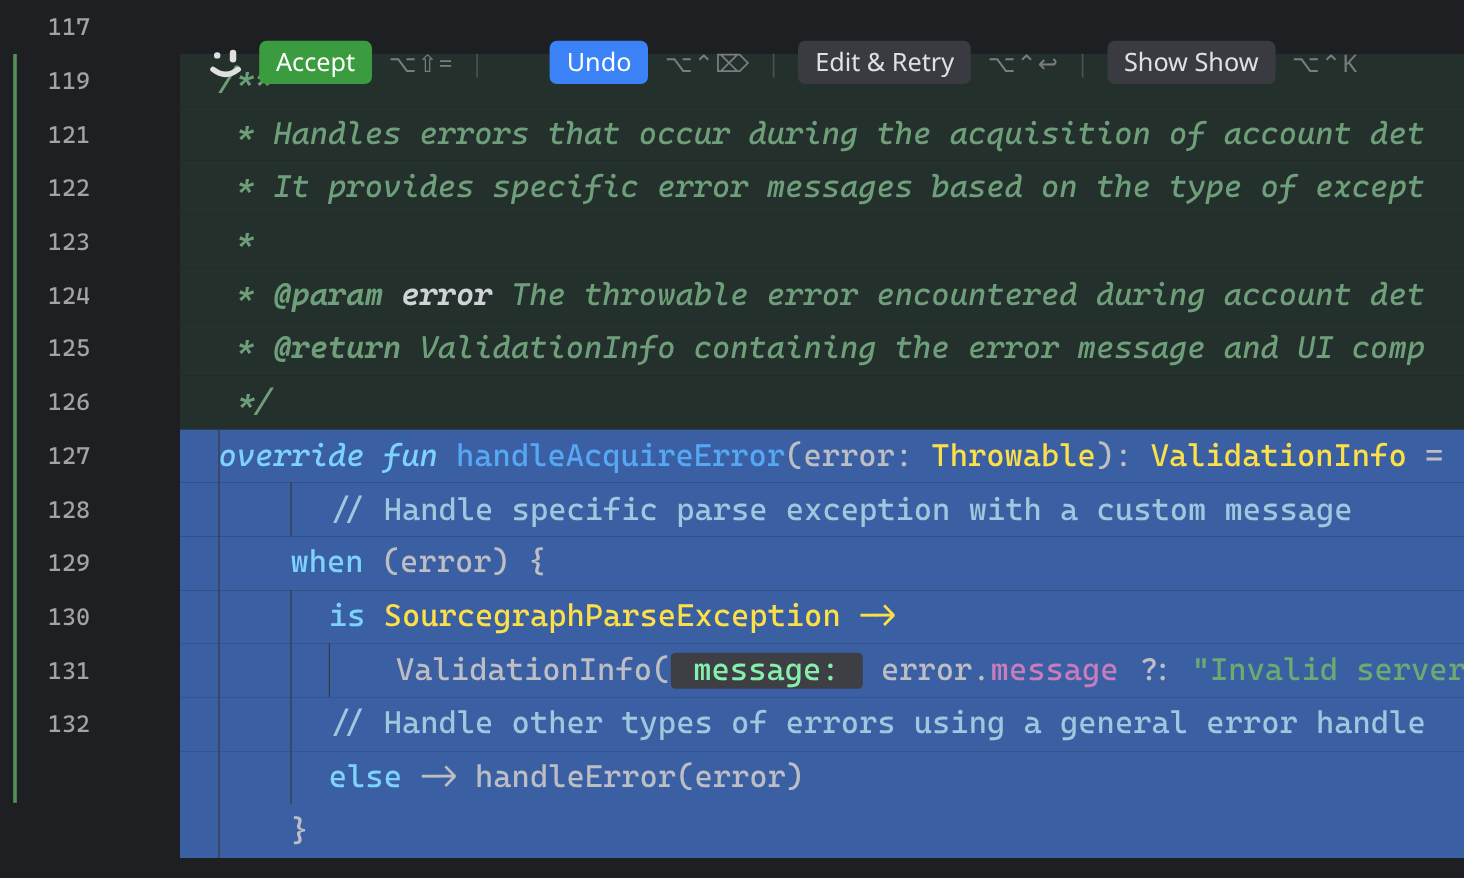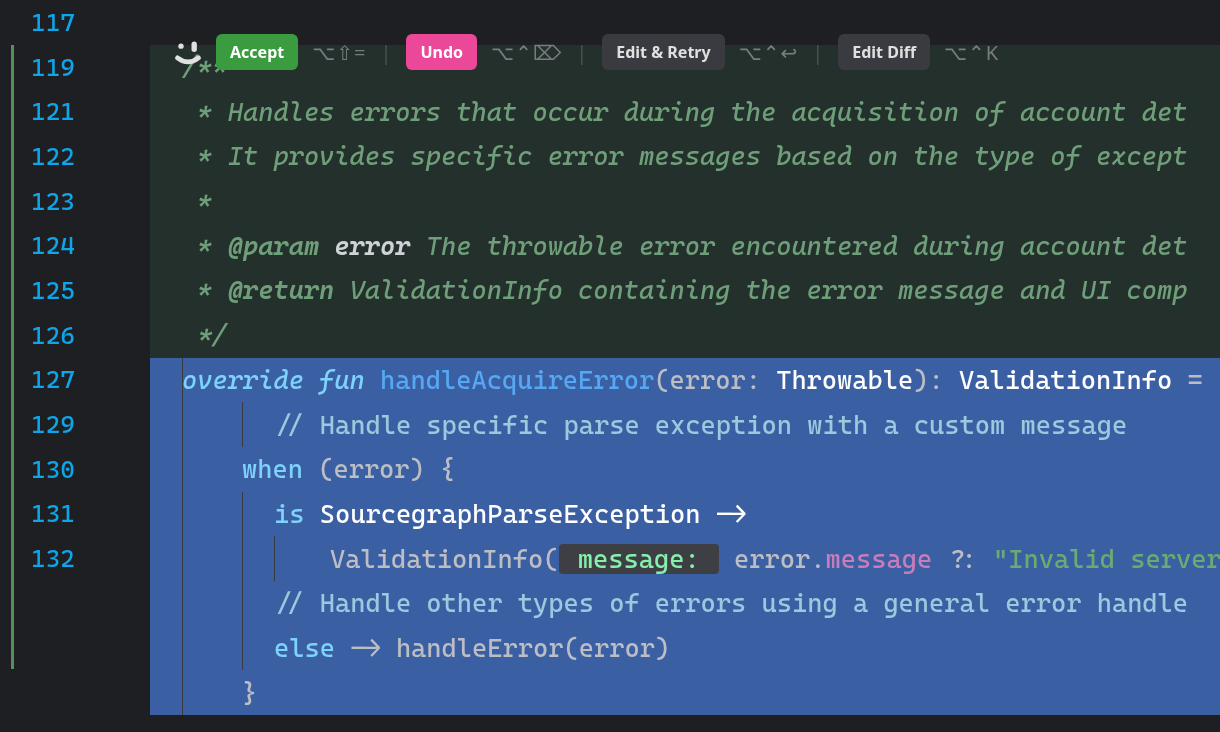--- a/index.html
+++ b/index.html
@@ -26,22 +26,22 @@
     }
     .line-numbers {
       padding-top: 0px;
     }
     .line-number {
       display: flex;
       align-items: center;
       justify-content: flex-end;
       height: 44.7px;
       padding-right: 75px;
-      color: #0ea5e9;
-      font-size: 25px;
+      color: #a3a3a3;
+      font-size: 20px;
       font-weight: 400;
       position: relative;
     }
     .editor-wrapper {
       flex: 1;
       position: relative;
       overflow: hidden;
     }
     .toolbar {
       position: absolute;
@@ -59,28 +59,28 @@
       width: 28px;
       height: 28px;
     }
     .btn {
       display: inline-flex;
       align-items: center;
       justify-content: center;
       height: 36px;
       padding: 0 14px;
       border-radius: 6px;
-      font-size: 16px;
-      font-weight: 700;
+      font-size: 21px;
+      font-weight: 400;
       border: none;
       cursor: pointer;
       font-family: -apple-system, BlinkMacSystemFont, 'Segoe UI', system-ui, sans-serif;
     }
     .btn-accept { background: #3b9c3f; color: #fff; }
-    .btn-undo   { background: #ec4899; color: #fff; }
+    .btn-undo   { background: #3b82f6; color: #fff; margin-left: 40px; }
     .btn-gray   { background: #393b40; color: #e0e0e0; }
     .kbd {
       font-size: 20px;
       color: #7a7c82;
       font-family: -apple-system, BlinkMacSystemFont, system-ui, sans-serif;
       letter-spacing: 1px;
     }
     .code-area {
       position: absolute;
       left: 0;
@@ -106,21 +106,21 @@
     .KW { color: #7dd3fc; font-style: italic; }  
     .FN { color: #56a8f5; }   
     .ID { color: #bcbec4; }   
     .COMMENT { color: #7ec699; font-style: italic; }
     .DOC { color: #6f9f7a; font-style: italic; }
     .DOCTAG { color: #6f9f7a; font-style: italic; font-weight: 600; }
     .PARAM { color: #cfd2d6; font-style: italic; font-weight: 600; }
     .PUNCT { color: #bcbec4; }
     .STR { color: #6aab73; }
     .PROP { color: #c77dbb; }
-    .TYPE { color: #ffffff; }
+    .TYPE { color: #fde047; }
     .LABEL { color: #86efac; background: #3d3f45; border-radius: 4px; padding: 0 4px; }
     .sel .KW, .sel .FN, .sel .ID, .sel .COMMENT, .sel .PUNCT, .sel .TYPE, .sel .PROP, .sel .STR {
       
     }
     .sel .COMMENT { color: #9fc7de; font-style: normal; }
     .indent-guide {
       position: absolute;
       width: 1px;
       top: 0;
       bottom: 0;
@@ -138,20 +138,21 @@
     <div class="line-numbers">
       <div class="line-number">117</div>
       <div class="line-number">119</div>
       <div class="line-number">121</div>
       <div class="line-number">122</div>
       <div class="line-number">123</div>
       <div class="line-number">124</div>
       <div class="line-number">125</div>
       <div class="line-number">126</div>
       <div class="line-number">127</div>
+      <div class="line-number">128</div>
       <div class="line-number">129</div>
       <div class="line-number">130</div>
       <div class="line-number">131</div>
       <div class="line-number">132</div>
     </div>
   </div>
 
   <div class="editor-wrapper">
 
     <div class="code-area">
@@ -243,18 +244,18 @@
       </span>
       <button class="btn btn-accept">Accept</button>
       <span class="kbd">⌥⇧=</span>
       <span class="kbd" style="color:#4b4e53">|</span>
       <button class="btn btn-undo">Undo</button>
       <span class="kbd">⌥⌃⌦</span>
       <span class="kbd" style="color:#4b4e53">|</span>
       <button class="btn btn-gray">Edit &amp; Retry</button>
       <span class="kbd">⌥⌃↩</span>
       <span class="kbd" style="color:#4b4e53">|</span>
-      <button class="btn btn-gray">Edit Diff</button>
+      <button class="btn btn-gray">Show Show</button>
       <span class="kbd">⌥⌃K</span>
     </div>
 
   </div>
 </div>
 
 </body></html>

